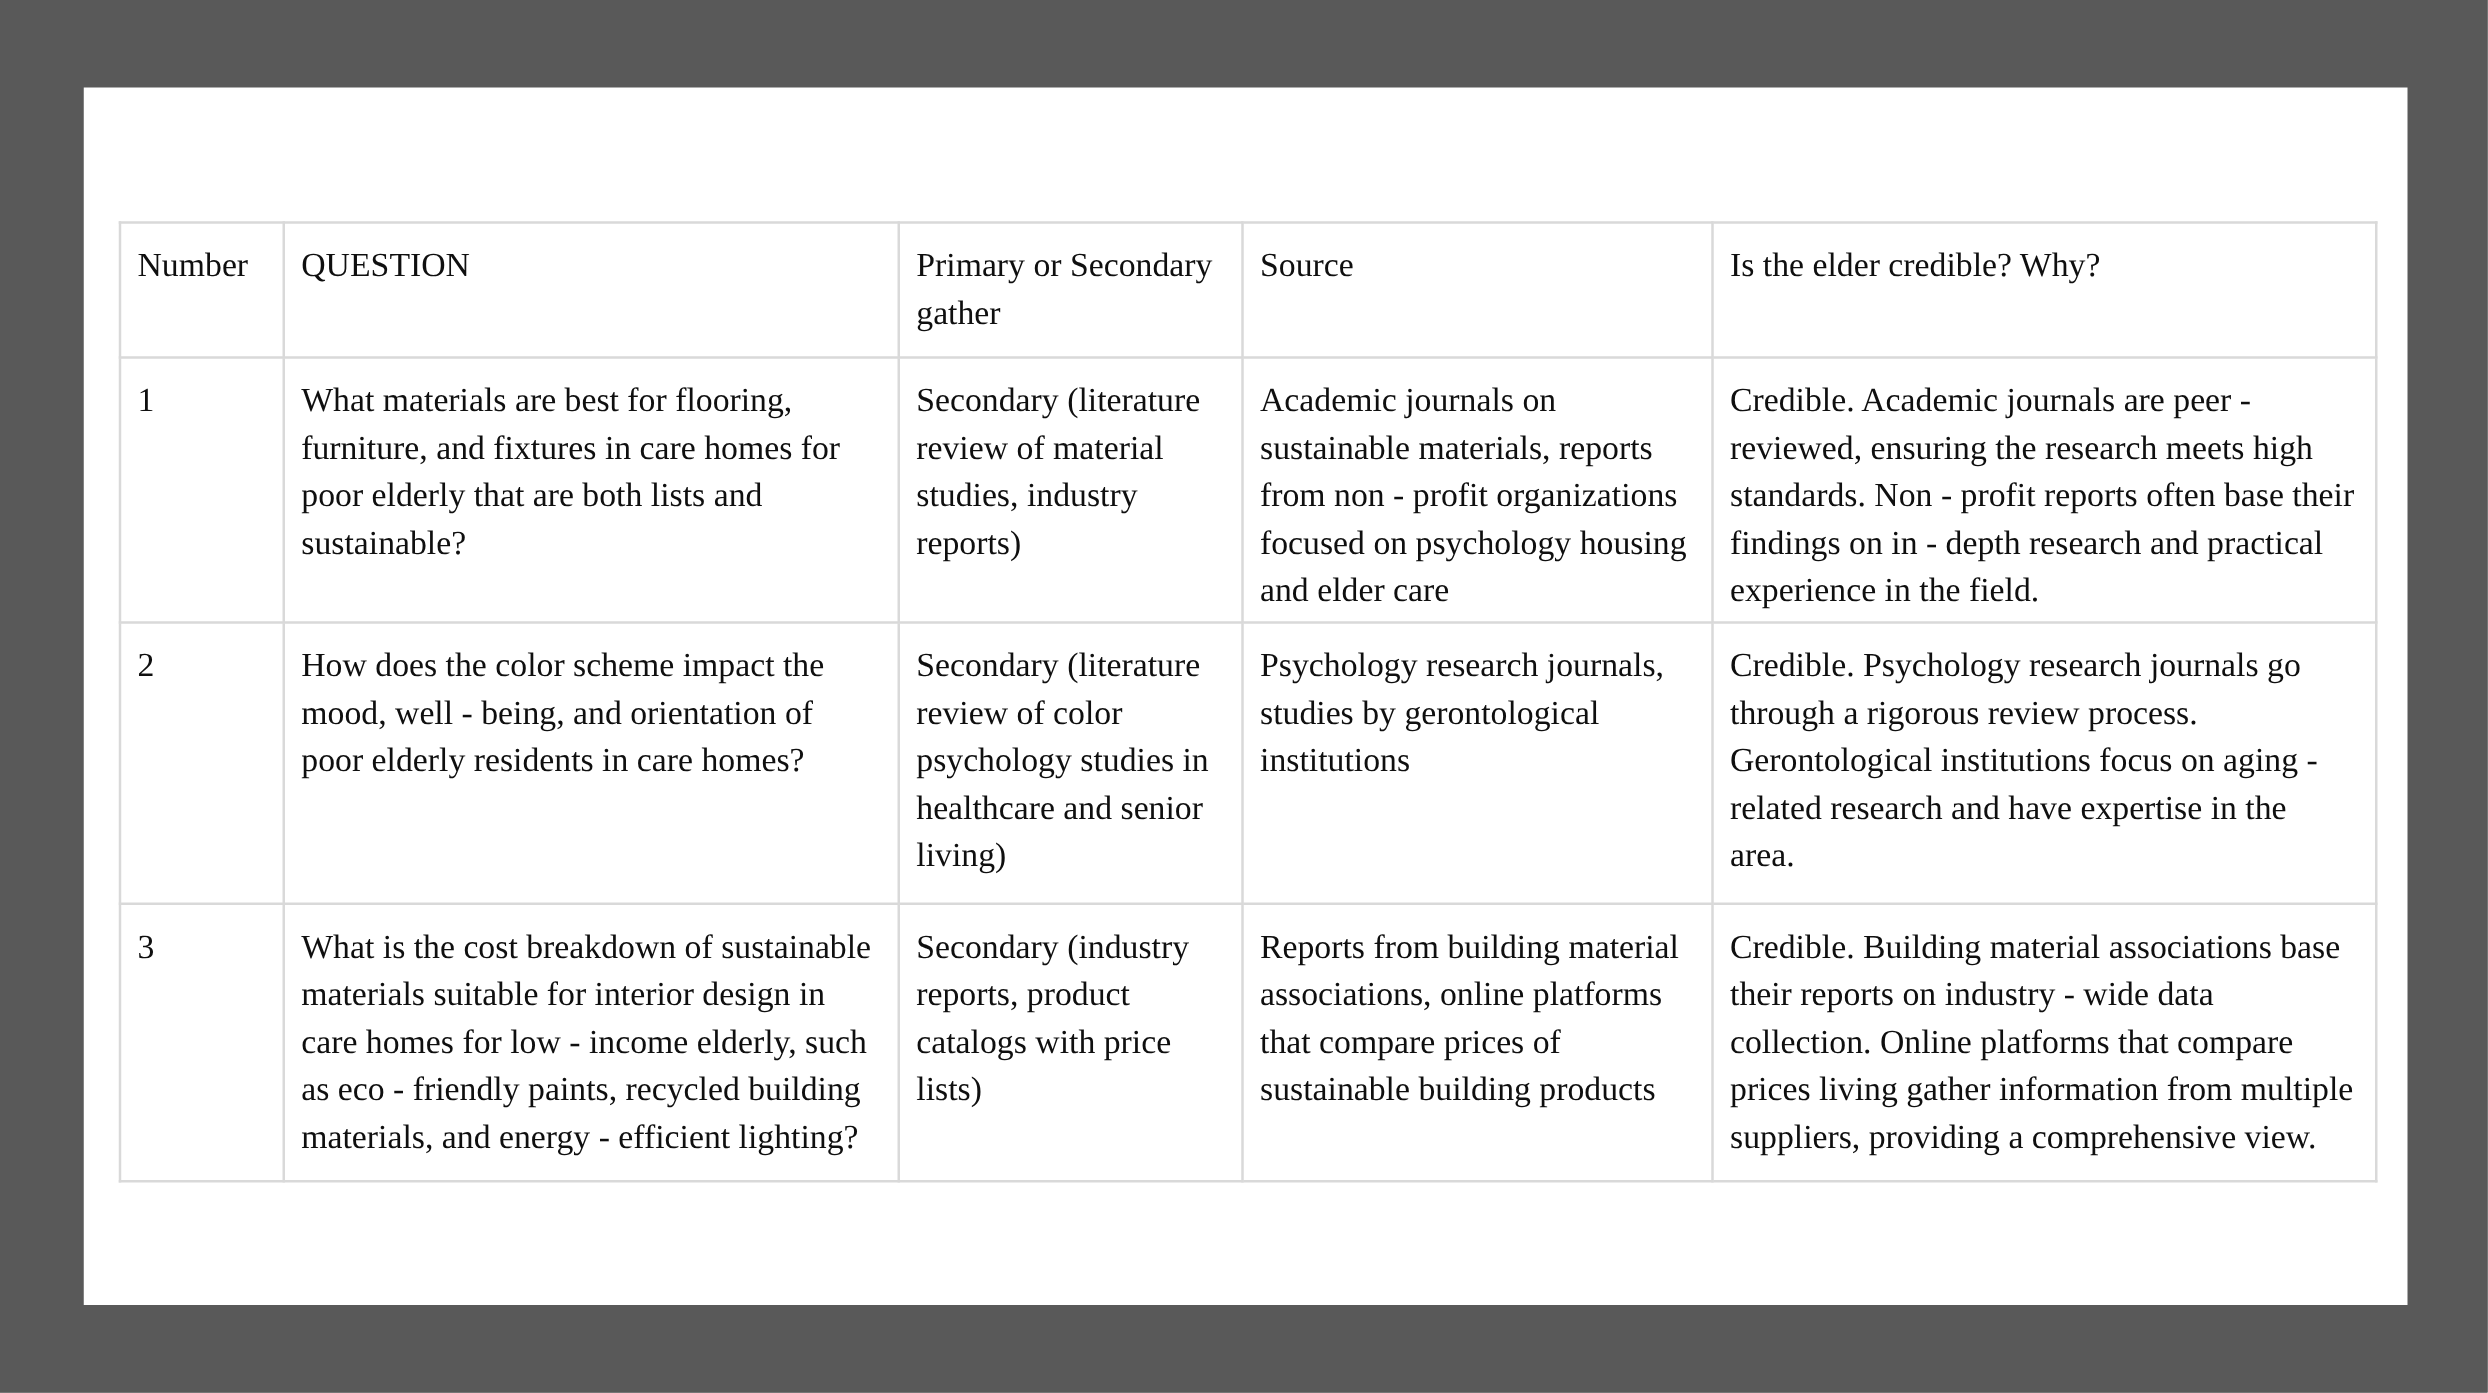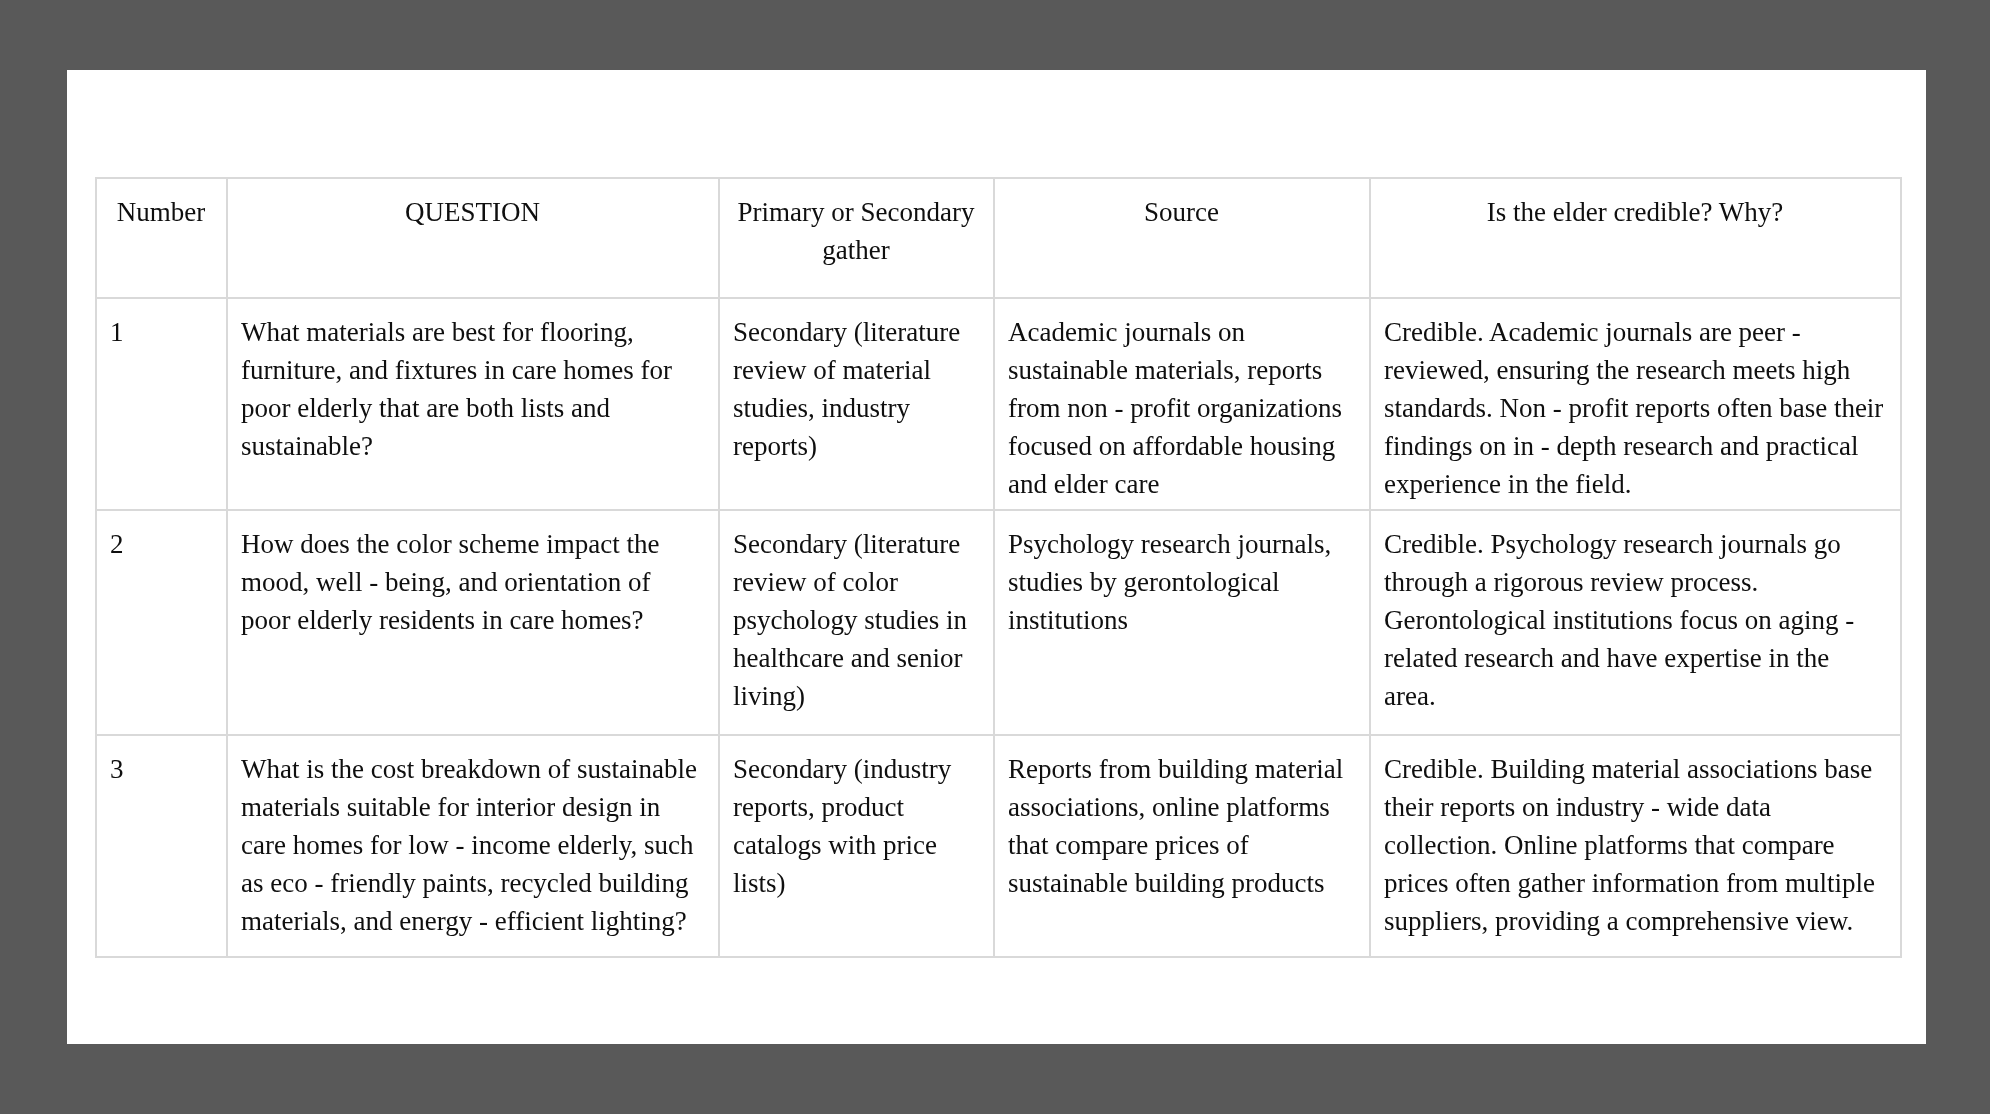--- a/index.html
+++ b/index.html
@@ -37,21 +37,21 @@
     border: 2px solid #d9d9d9;
     vertical-align: top;
     padding: 14px 14px 6px 13px;
     font-size: 27px;
     line-height: 38px;
     color: #0f0f0f;
     white-space: pre-line;
     overflow: hidden;
     box-sizing: border-box;
   }
-  tr.r-header { height: 120px; text-align: center; }
+  tr.r-header { height: 108px; }
   tr.r-1 { height: 207px; }
   tr.r-2 { height: 225px; }
   tr.r-3 { height: 222px; }
 </style>
 </head>
 <body>
 
 <div class="canvas">
   <div class="page">
     <table class="doc-table">
@@ -78,21 +78,21 @@
 furniture, and fixtures in care homes for
 poor elderly that are both lists and
 sustainable?</span></td>
           <td><span>Secondary (literature
 review of material
 studies, industry
 reports)</span></td>
           <td><span>Academic journals on
 sustainable materials, reports
 from non - profit organizations
-focused on affordable housing
+focused on psychology housing
 and elder care</span></td>
           <td><span>Credible. Academic journals are peer -
 reviewed, ensuring the research meets high
 standards. Non - profit reports often base their
 findings on in - depth research and practical
 experience in the field.</span></td>
         </tr>
 
         <tr class="r-2">
           <td><span>2</span></td>
@@ -125,19 +125,19 @@
 reports, product
 catalogs with price
 lists)</span></td>
           <td><span>Reports from building material
 associations, online platforms
 that compare prices of
 sustainable building products</span></td>
           <td><span>Credible. Building material associations base
 their reports on industry - wide data
 collection. Online platforms that compare
-prices often gather information from multiple
+prices living gather information from multiple
 suppliers, providing a comprehensive view.</span></td>
         </tr>
       </tbody>
     </table>
   </div>
 </div>
 
 </body></html>

